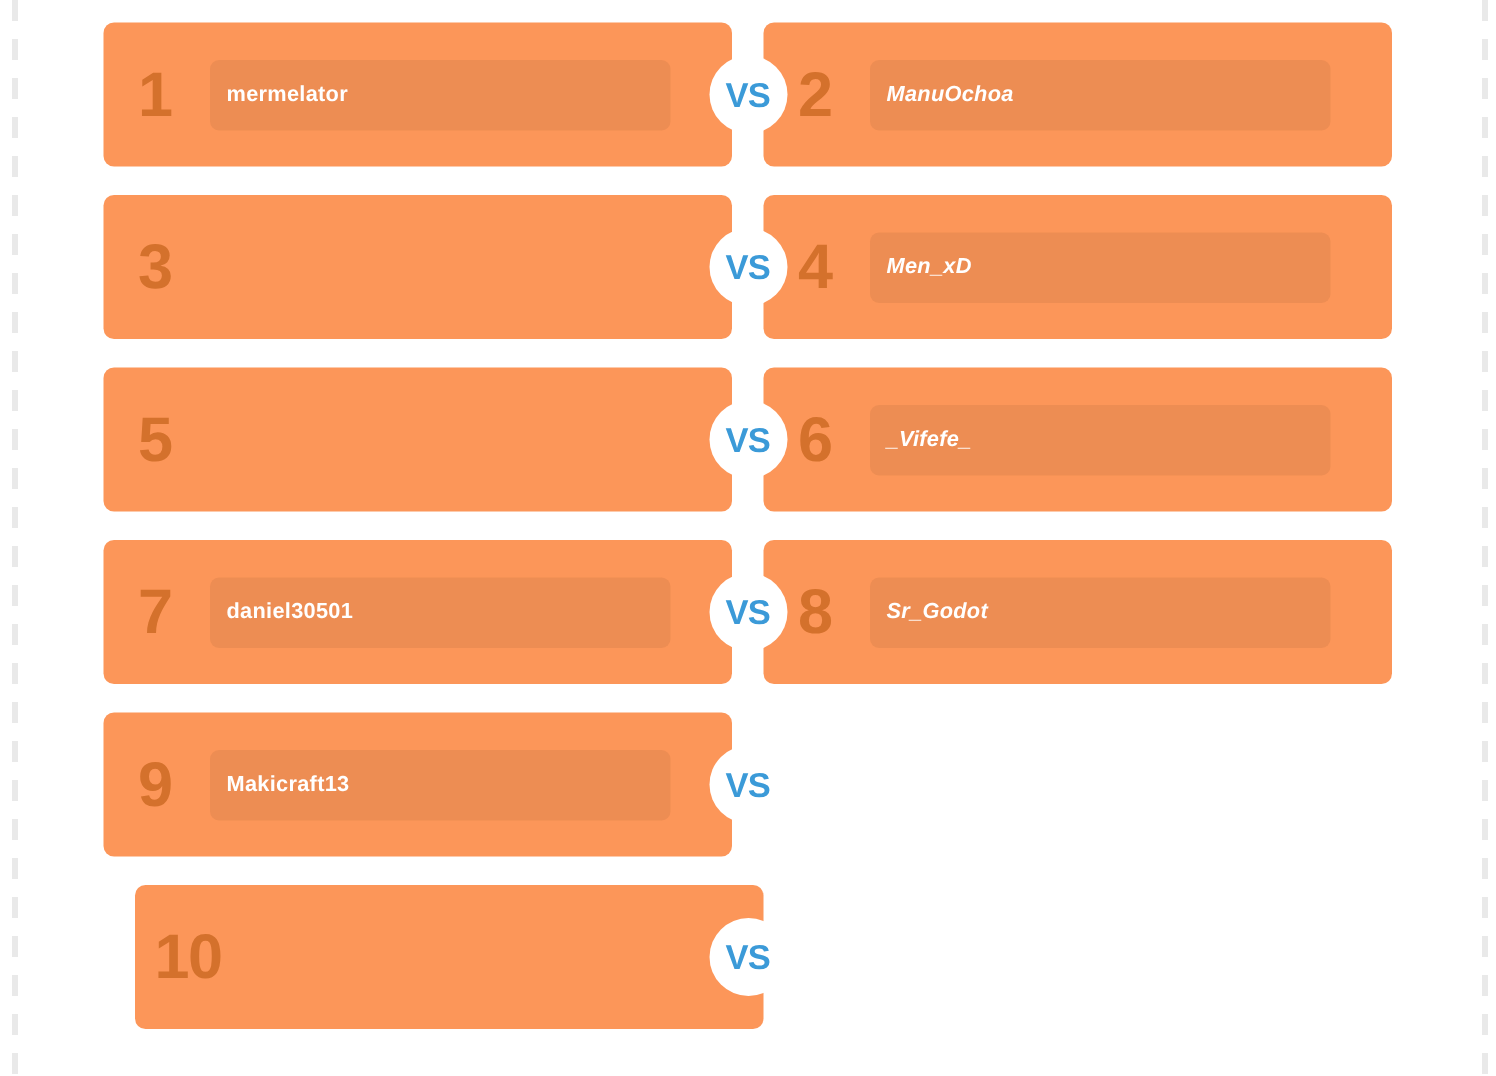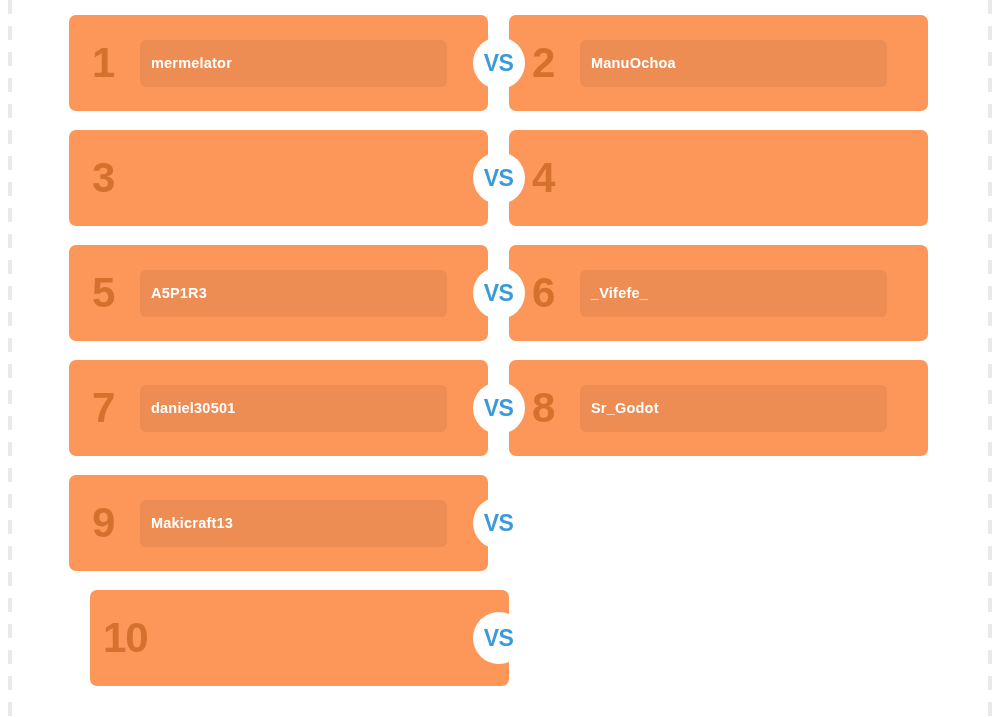--- a/index.html
+++ b/index.html
@@ -93,21 +93,21 @@
     border-radius: 6px;
     height: 47px;
     flex: 1 1 auto;
     margin-right: 41px;
     display: flex;
     align-items: center;
     padding-left: 11px;
     box-sizing: border-box;
     overflow: hidden;
   }
-  .side-right .name-box { margin-right: 41px; }
+  .side-right .name-box { margin-right: 41px; font-style: italic; }
 
   .name-text {
     color: #ffffff;
     font-size: 14.5px;
     font-weight: 700;
     letter-spacing: 0.2px;
     white-space: nowrap;
   }
 
   
@@ -158,31 +158,31 @@
         <span class="vs-text">VS</span>
       </div>
     </div>
     <div class="match-row">
       <div class="side side-left">
         <div class="seed">3</div>
       </div>
       <div class="spacer"></div>
       <div class="side side-right">
         <div class="seed">4</div>
+        <div class="name-box">
+          <span class="name-text">Men_xD</span>
+        </div>
       </div>
       <div class="vs-badge">
         <span class="vs-text">VS</span>
       </div>
     </div>
     <div class="match-row">
       <div class="side side-left">
         <div class="seed">5</div>
-        <div class="name-box">
-          <span class="name-text">A5P1R3</span>
-        </div>
       </div>
       <div class="spacer"></div>
       <div class="side side-right">
         <div class="seed">6</div>
         <div class="name-box">
           <span class="name-text">_Vifefe_</span>
         </div>
       </div>
       <div class="vs-badge">
         <span class="vs-text">VS</span>

